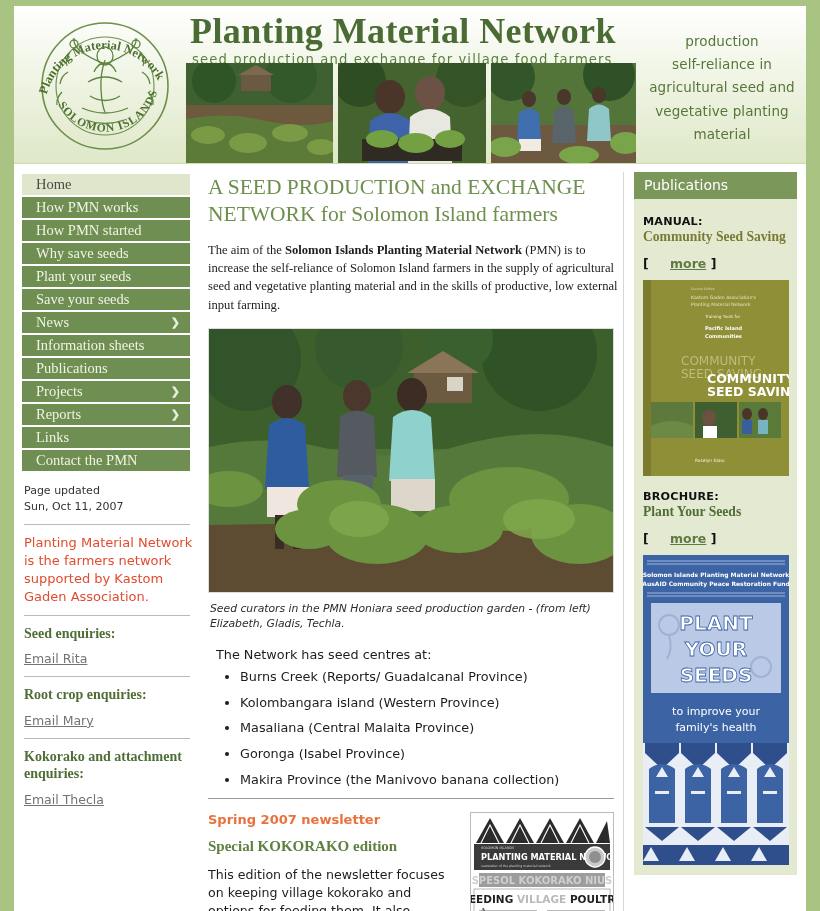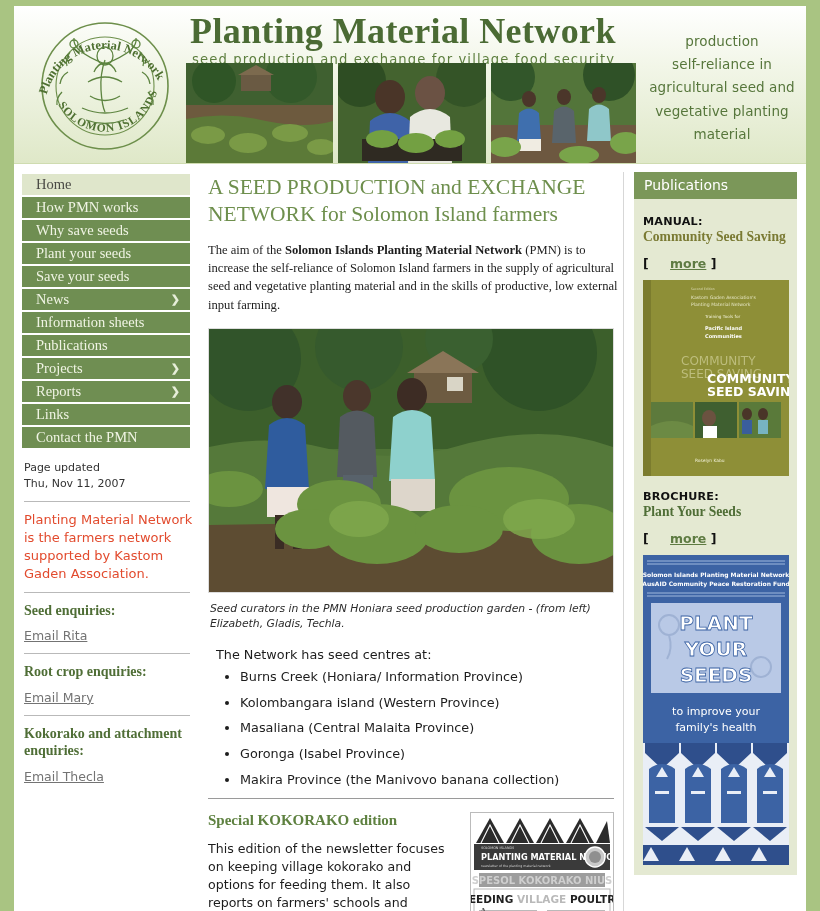--- a/index.html
+++ b/index.html
@@ -355,21 +355,21 @@
           <path d="M70,60 q4,-9 11,-9 q7,0 11,9"></path>
           <path d="M62,108 q19,7 38,0"></path>
           <path d="M44,60 q-7,4 -8,12 M118,60 q7,4 8,12"></path>
           <path d="M38,80 q-6,6 -5,13 M124,80 q6,6 5,13"></path>
         </g>
       </svg>
     </div>
 
     <div class="banner-title-area">
       <div class="banner-title">Planting Material Network</div>
-      <div class="banner-sub">seed production and exchange for village food security</div>
+      <div class="banner-sub">seed production and exchange for village food farmers</div>
     </div>
 
     <div class="photo-strip">
       <div class="ph ph1">
         <svg width="147" height="100" viewBox="0 0 147 100">
           <rect width="147" height="100" fill="#5e7a3c"></rect>
           <rect width="147" height="42" fill="#3f6030"></rect>
           <circle cx="28" cy="18" r="22" fill="#2f5526"></circle>
           <circle cx="105" cy="14" r="26" fill="#33592a"></circle>
           <rect x="55" y="12" width="30" height="16" fill="#6a5a43"></rect>
@@ -438,20 +438,23 @@
 
     <div class="col-left">
       <div class="nav">
         <div class="nav-item active">
           <span>Home</span>
         </div>
         <div class="nav-item">
           <span>How PMN works</span>
         </div>
         <div class="nav-item">
+          <span>How PMN started</span>
+        </div>
+        <div class="nav-item">
           <span>Why save seeds</span>
         </div>
         <div class="nav-item">
           <span>Plant your seeds</span>
         </div>
         <div class="nav-item">
           <span>Save your seeds</span>
         </div>
         <div class="nav-item">
           <span>News</span>
@@ -474,21 +477,21 @@
         <div class="nav-item">
           <span>Links</span>
         </div>
         <div class="nav-item">
           <span>Contact the PMN</span>
         </div>
       </div>
 
       <div class="side-updated">
         <div>Page updated</div>
-        <div>Thu, Nov 11, 2007</div>
+        <div>Sun, Oct 11, 2007</div>
       </div>
 
       <hr class="hr-thin">
 
       <div class="side-red">Planting Material Network is the farmers network supported by Kastom Gaden Association.</div>
 
       <hr class="hr-thin">
 
       <div class="side-head">Seed enquiries:</div>
       <a class="side-link">Email Rita</a>
@@ -554,31 +557,32 @@
             <ellipse cx="150" cy="190" rx="30" ry="18"></ellipse>
             <ellipse cx="330" cy="190" rx="36" ry="20"></ellipse>
           </g>
         </svg>
       </div>
 
       <div class="caption">Seed curators in the PMN Honiara seed production garden - (from left) Elizabeth, Gladis, Techla.</div>
 
       <div class="centres-lead">The Network has seed centres at:</div>
       <ul class="centres">
-        <li>Burns Creek (Honiara/ Information Province)</li>
+        <li>Burns Creek (Reports/ Guadalcanal Province)</li>
         <li>Kolombangara island (Western Province)</li>
         <li>Masaliana (Central Malaita Province)</li>
         <li>Goronga (Isabel Province)</li>
         <li>Makira Province (the Manivovo banana collection)</li>
       </ul>
 
       <hr class="hr-main">
 
       <div class="news-row">
         <div class="news-text">
+          <div class="news-title">Spring 2007 newsletter</div>
           <div class="news-sub">Special KOKORAKO edition</div>
           <p class="news-body">This edition of the newsletter focuses on keeping village kokorako and options for feeding them. It also reports on farmers' schools and disaster response following the tsunami.</p>
         </div>
         <div class="news-thumb">
           <svg width="142" height="138" viewBox="0 0 142 138">
             <rect width="142" height="138" fill="#ffffff"></rect>
 
             <rect x="3" y="3" width="136" height="28" fill="#ffffff"></rect>
             <g fill="#2b2b2b">
               <path d="M5,30 L19,5 L33,30 Z"></path>

